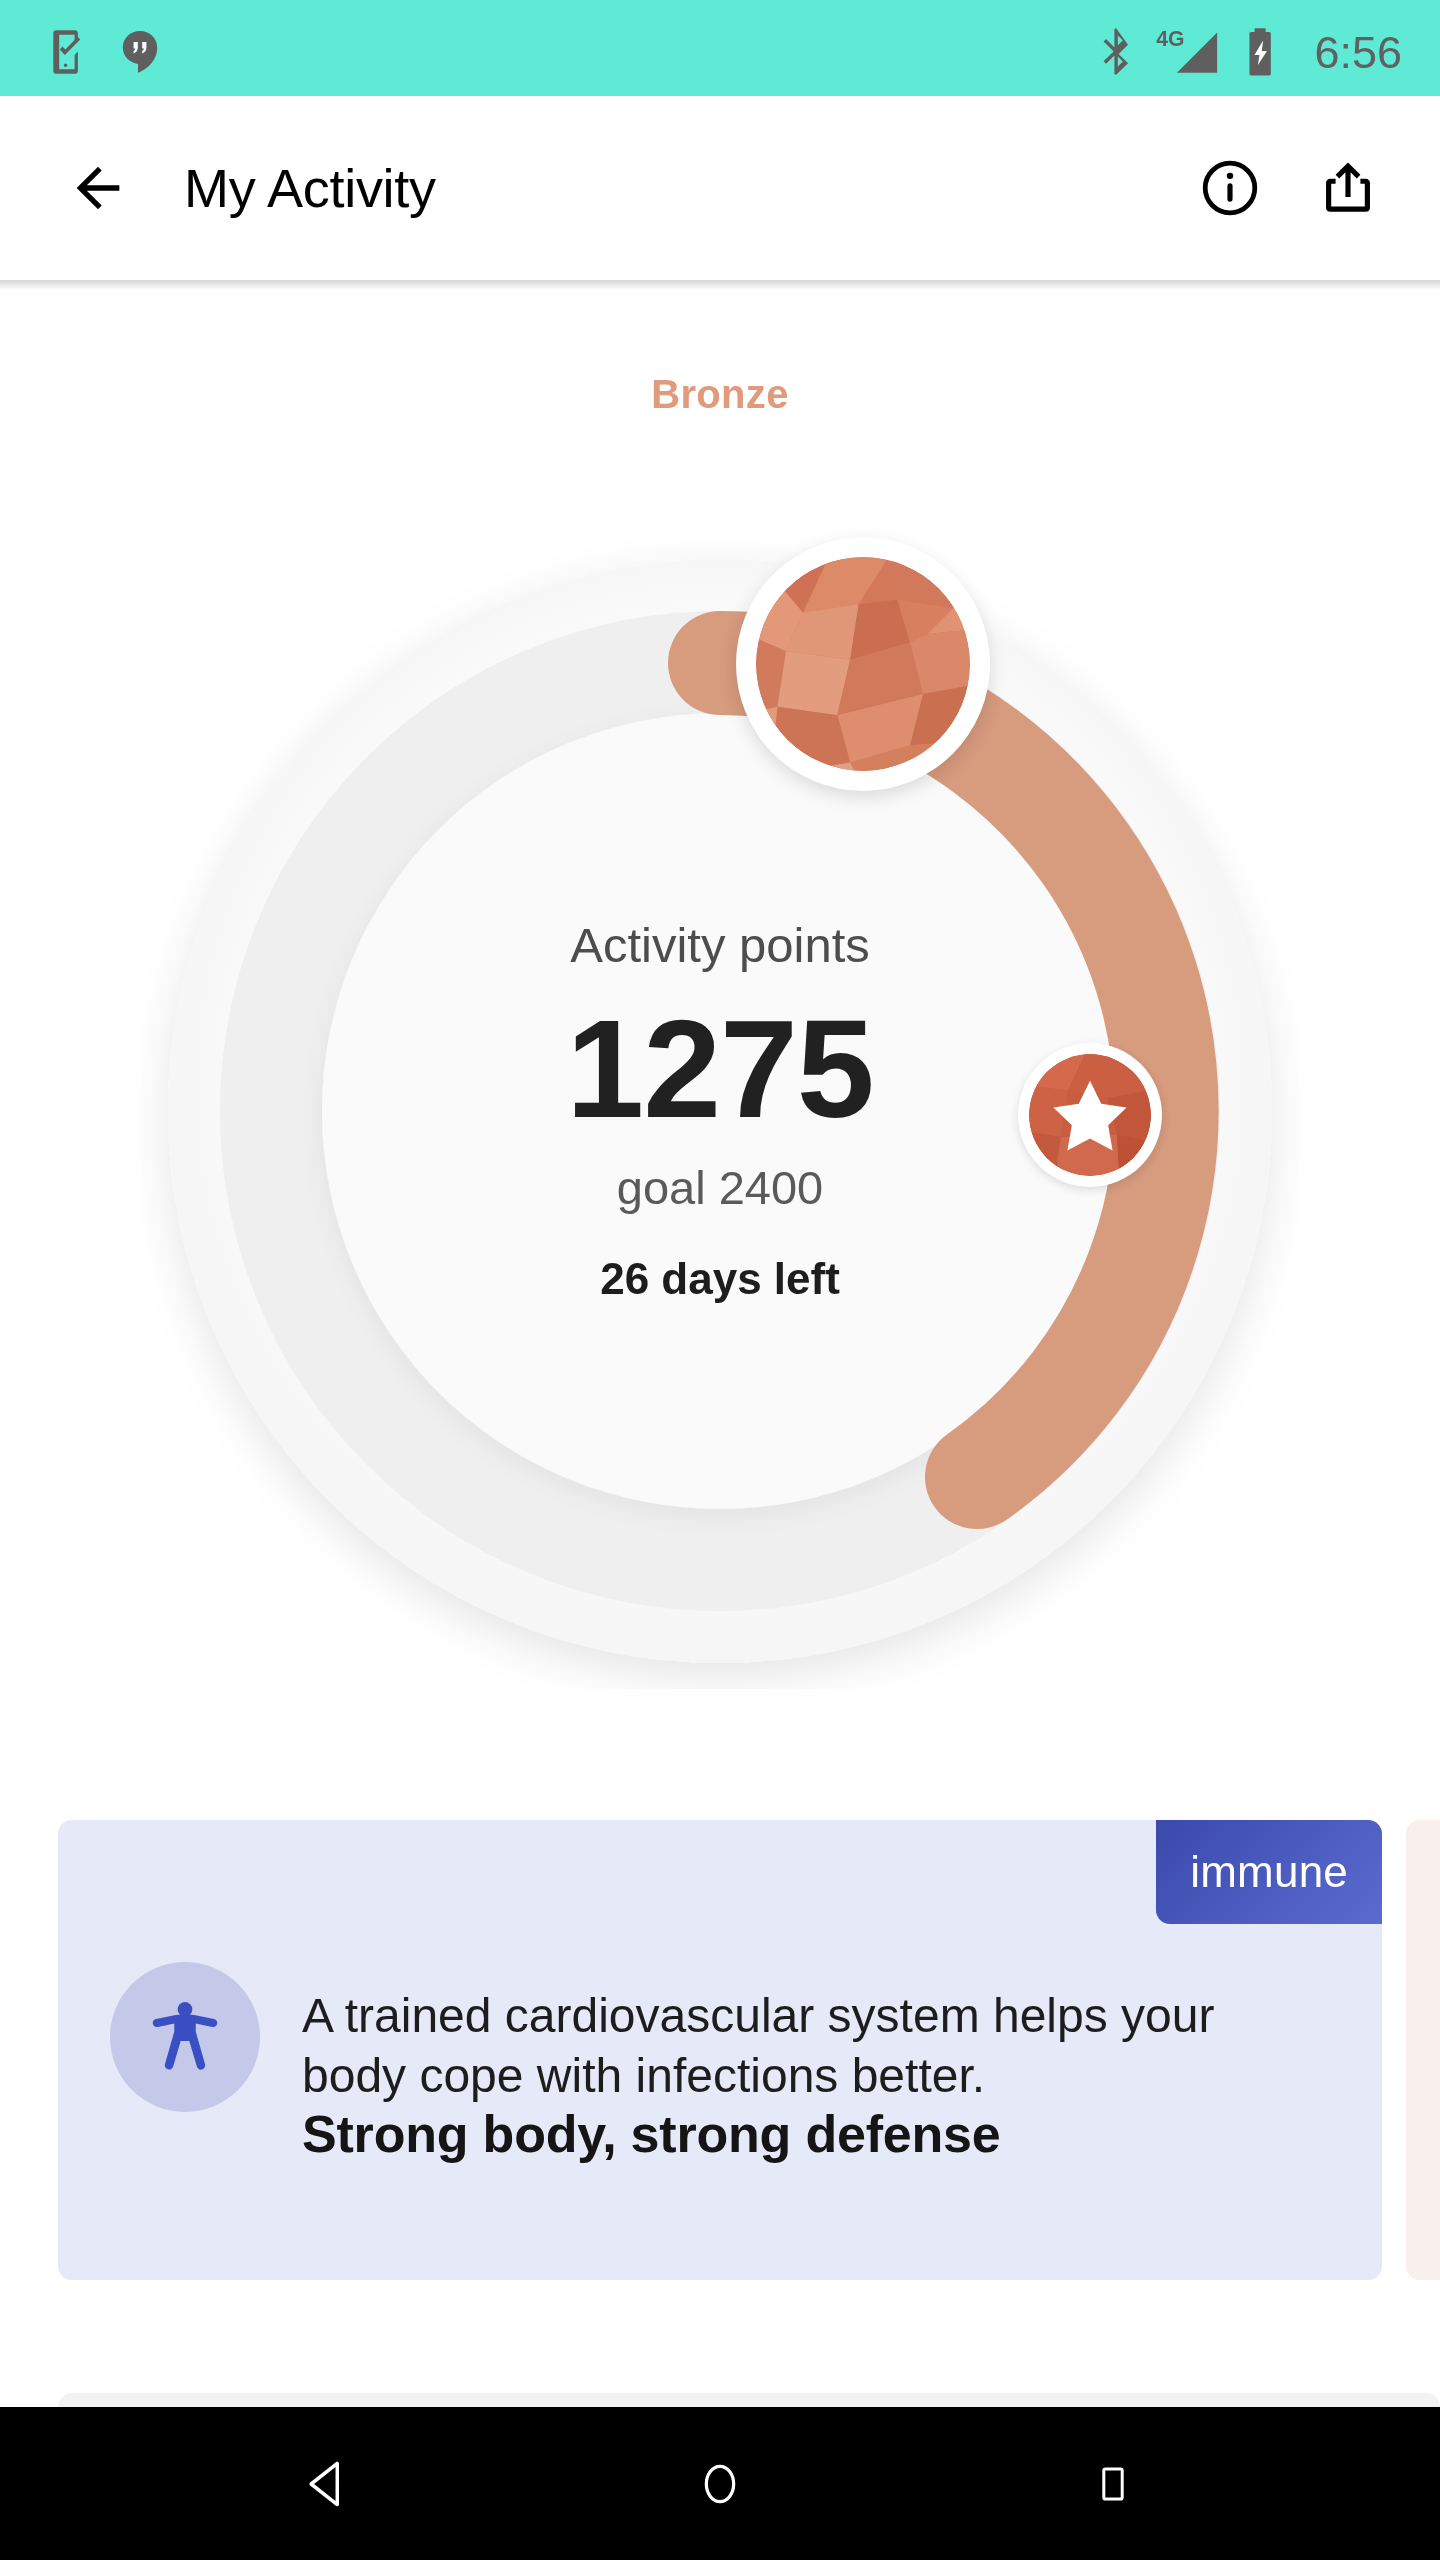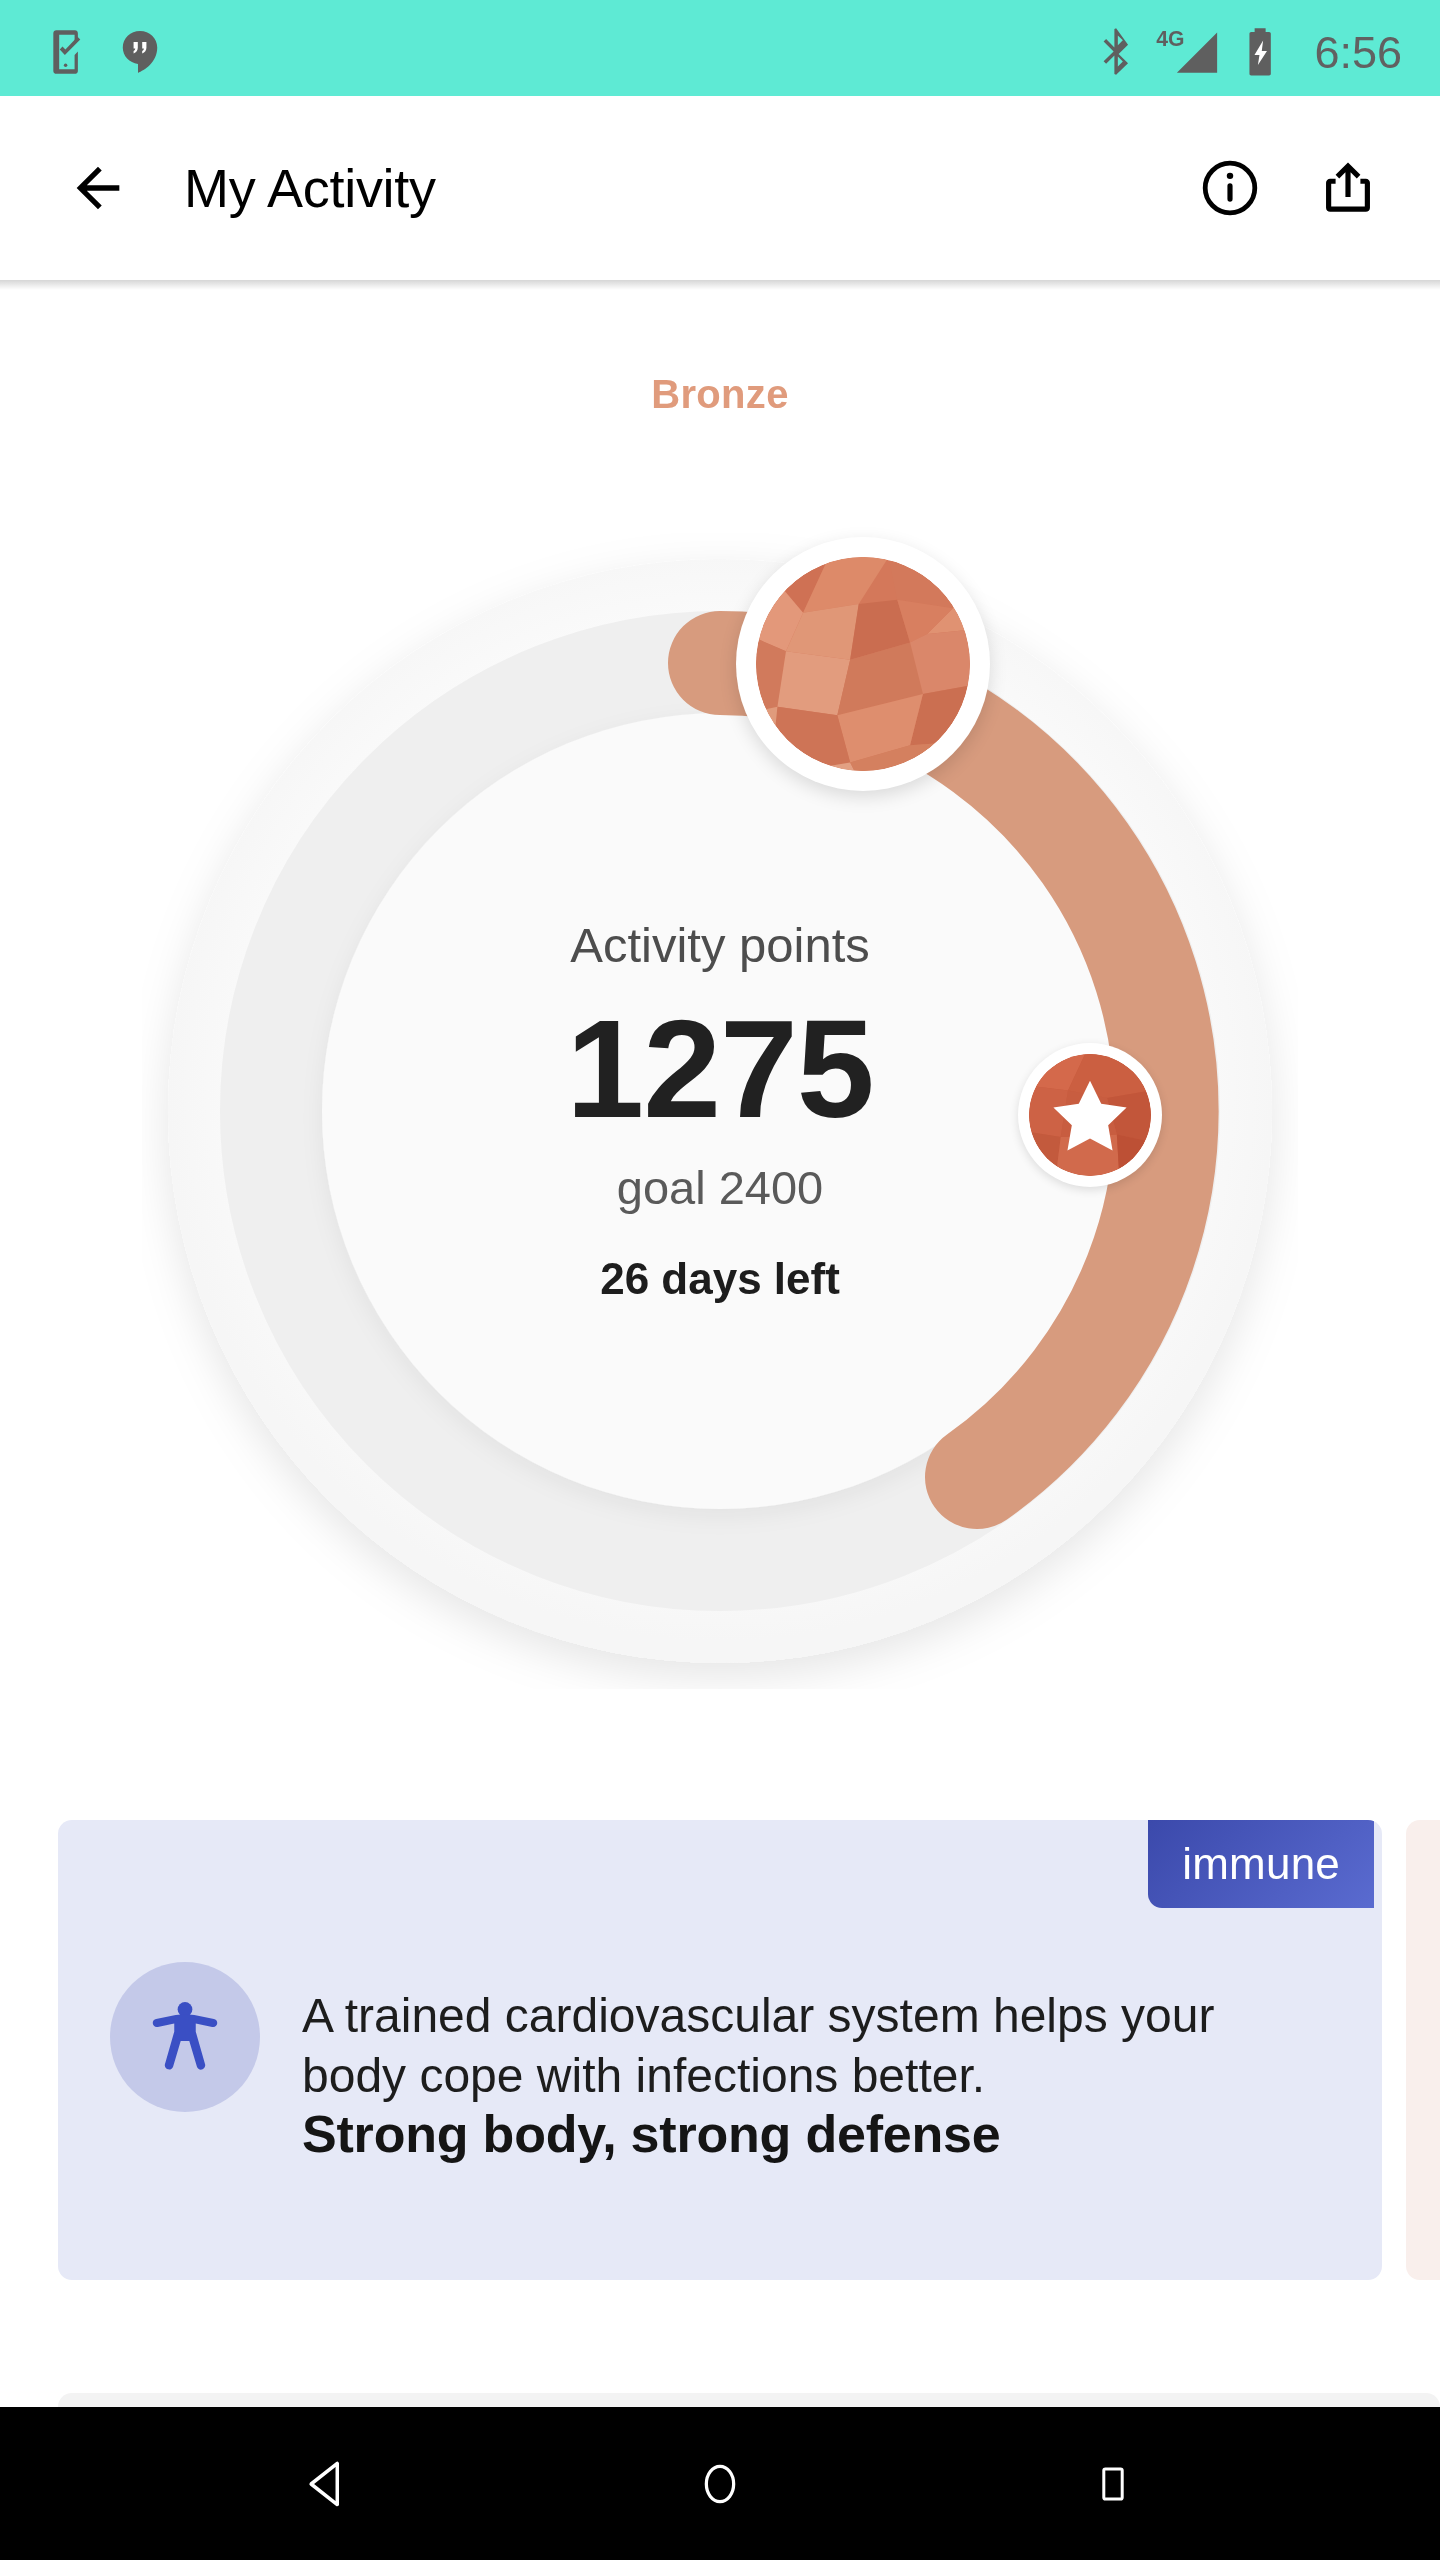--- a/index.html
+++ b/index.html
@@ -219,22 +219,22 @@
   }
   #card-next {
     left: 1406px;
     width: 1324px;
     height: 460px;
     background: #f9efec;
   }
   #card-badge {
     position: absolute;
     top: 0;
-    right: 8px;
-    height: 88px;
+    right: 0;
+    height: 104px;
     padding: 0 34px;
     background: linear-gradient(135deg, #3b49ab 0%, #5a6bd0 100%);
     border-bottom-left-radius: 14px;
     display: flex;
     align-items: center;
     justify-content: center;
     color: #ffffff;
     font-size: 44px;
     font-weight: 400;
     letter-spacing: 0.2px;

